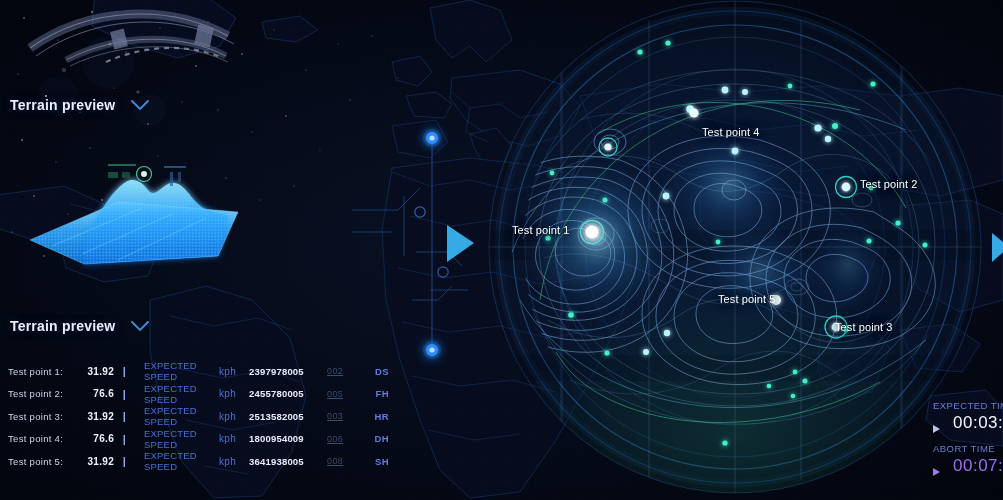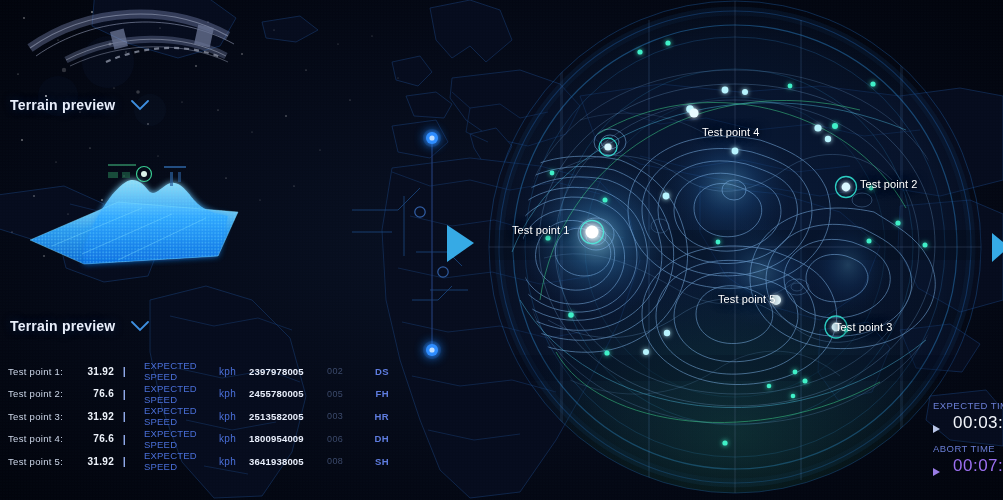--- a/index.html
+++ b/index.html
@@ -44,21 +44,21 @@
     align-items:center;
     height:22.5px;
     column-gap:6px;
   }
   .c-label { color:#ccd6e8; font-size:9.5px; white-space:nowrap; }
   .c-val   { color:#eef3fb; font-size:10px; text-align:right; font-weight:600; }
   .c-bar   { text-align:center; color:#8fa8e8; font-weight:700; font-size:11px; }
   .c-exp   { color:#4a6fd8; font-size:9.5px; letter-spacing:.2px; padding-left:9px; }
   .c-unit  { color:#4a6fd8; font-size:10px; }
   .c-num   { color:#e8eefb; font-size:9.5px; font-weight:600; letter-spacing:.2px; }
-  .c-code  { color:#3c4a6b; font-size:9px; letter-spacing:.4px; }
+  .c-code  { color:#3c4a6b; font-size:9px; letter-spacing:.4px;text-decoration:underline; }
   .c-tag   { color:#5f7de0; font-size:9.5px; font-weight:700; letter-spacing:.4px; text-align:right; }
 
   
   .tp {
     position:absolute;
     font-size:11px;
     color:#ffffff;
     white-space:nowrap;
     text-shadow:0 0 6px rgba(0,0,0,.95), 0 0 12px rgba(0,20,50,.8);
     letter-spacing:.1px;

